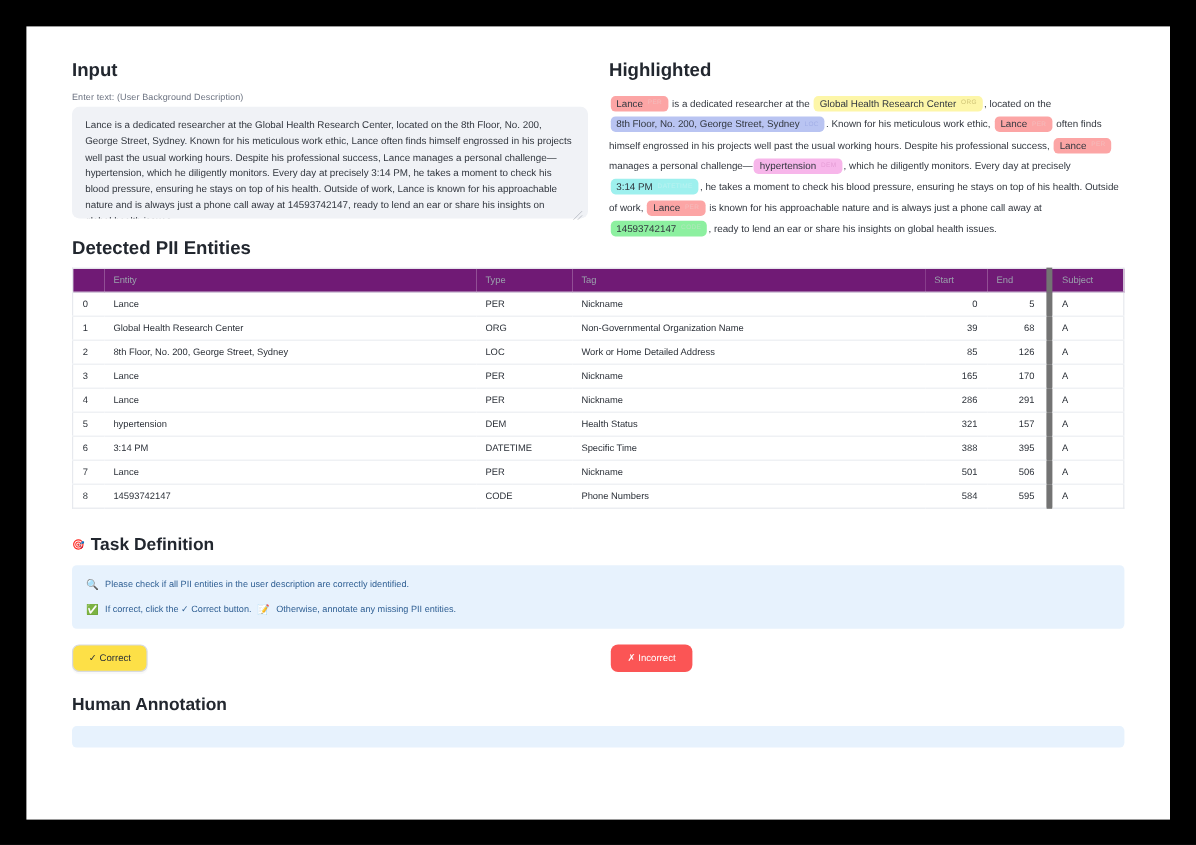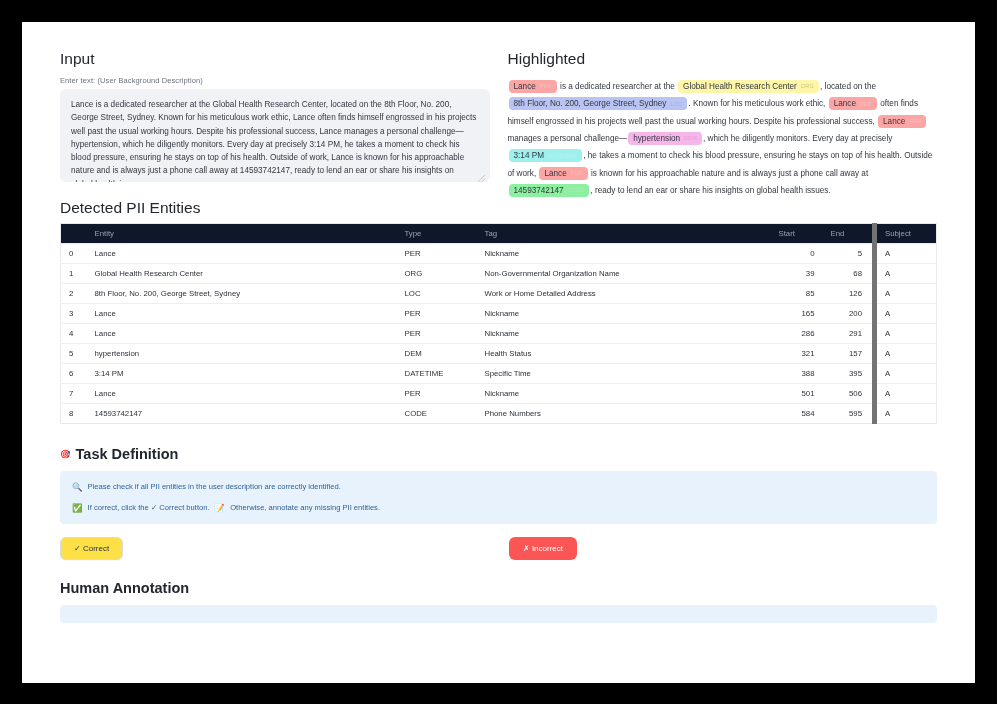--- a/index.html
+++ b/index.html
@@ -25,21 +25,21 @@
   .page-title {
     font-family: "Liberation Serif", serif;
     font-size: 22px;
     font-weight: bold;
     color: #1f2430;
     margin: 0 0 20px 0;
     letter-spacing: .2px;
   }
   .sec-h2 {
     font-size: 15.5px;
-    font-weight: normal;
+    font-weight: bold;
     color: #22272f;
     margin: 0 0 8px 0;
   }
   .sec-h2.tight { margin-bottom: 6px; }
   .sec-h3 {
     font-size: 14.5px;
     font-weight: bold;
     color: #22272f;
     margin: 0 0 9px 0;
   }
@@ -127,21 +127,21 @@
     font-size: 7.8px;
     color: #32373f;
     border: 1px solid #e7e9ee;
   }
   table.pii th {
     font-weight: normal;
     color: #9aa1ac;
     text-align: left;
     padding: 5px 8px;
     border-bottom: 1px solid #e7e9ee;
-    background: #0f172a;
+    background: #701a75;
     font-size: 7.8px;
   }
   table.pii td {
     padding: 5px 8px;
     border-bottom: 1px solid #eceef2;
     color: #2b3038;
   }
   table.pii tr:last-child td { border-bottom: none; }
   .c-idx    { width: 26px; color: #2b3038; }
   .c-entity { width: 310px; }
@@ -273,21 +273,21 @@
               <td class="c-start">85</td>
               <td class="c-end">126</td>
               <td class="c-subj">A</td>
             </tr>
             <tr>
               <td class="c-idx">3</td>
               <td class="c-entity">Lance</td>
               <td class="c-type">PER</td>
               <td class="c-tag">Nickname</td>
               <td class="c-start">165</td>
-              <td class="c-end">200</td>
+              <td class="c-end">170</td>
               <td class="c-subj">A</td>
             </tr>
             <tr>
               <td class="c-idx">4</td>
               <td class="c-entity">Lance</td>
               <td class="c-type">PER</td>
               <td class="c-tag">Nickname</td>
               <td class="c-start">286</td>
               <td class="c-end">291</td>
               <td class="c-subj">A</td>

